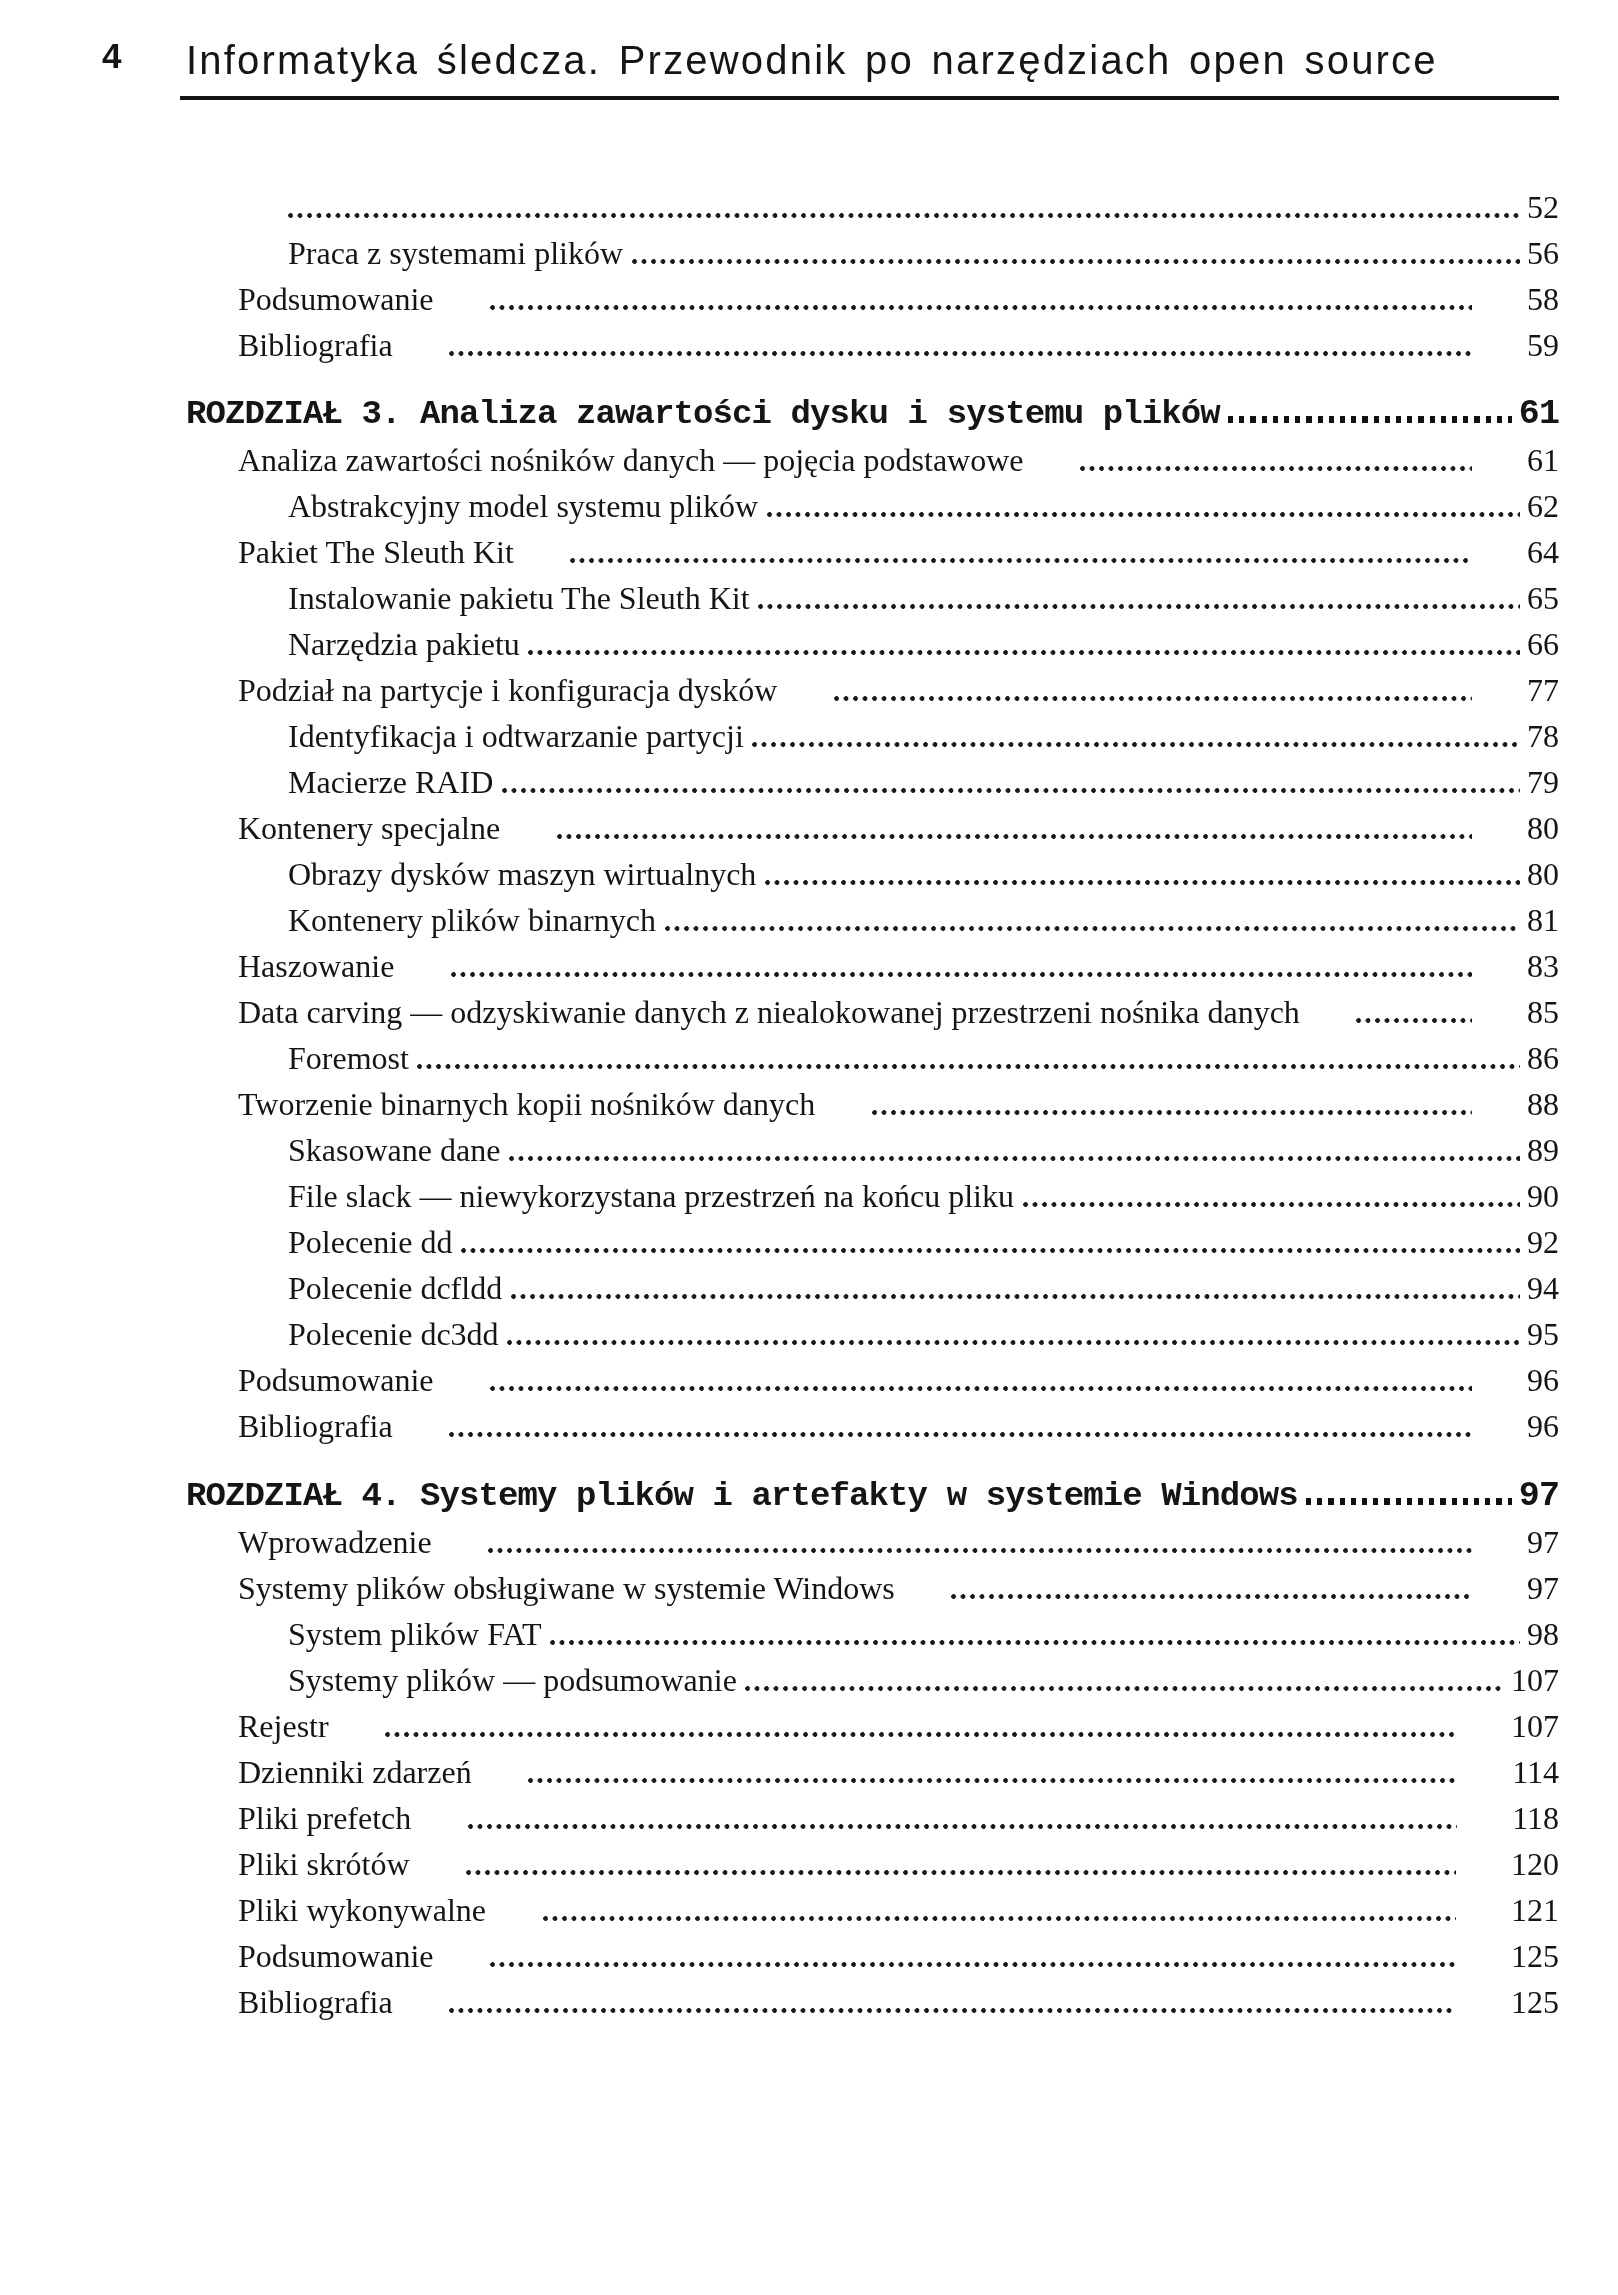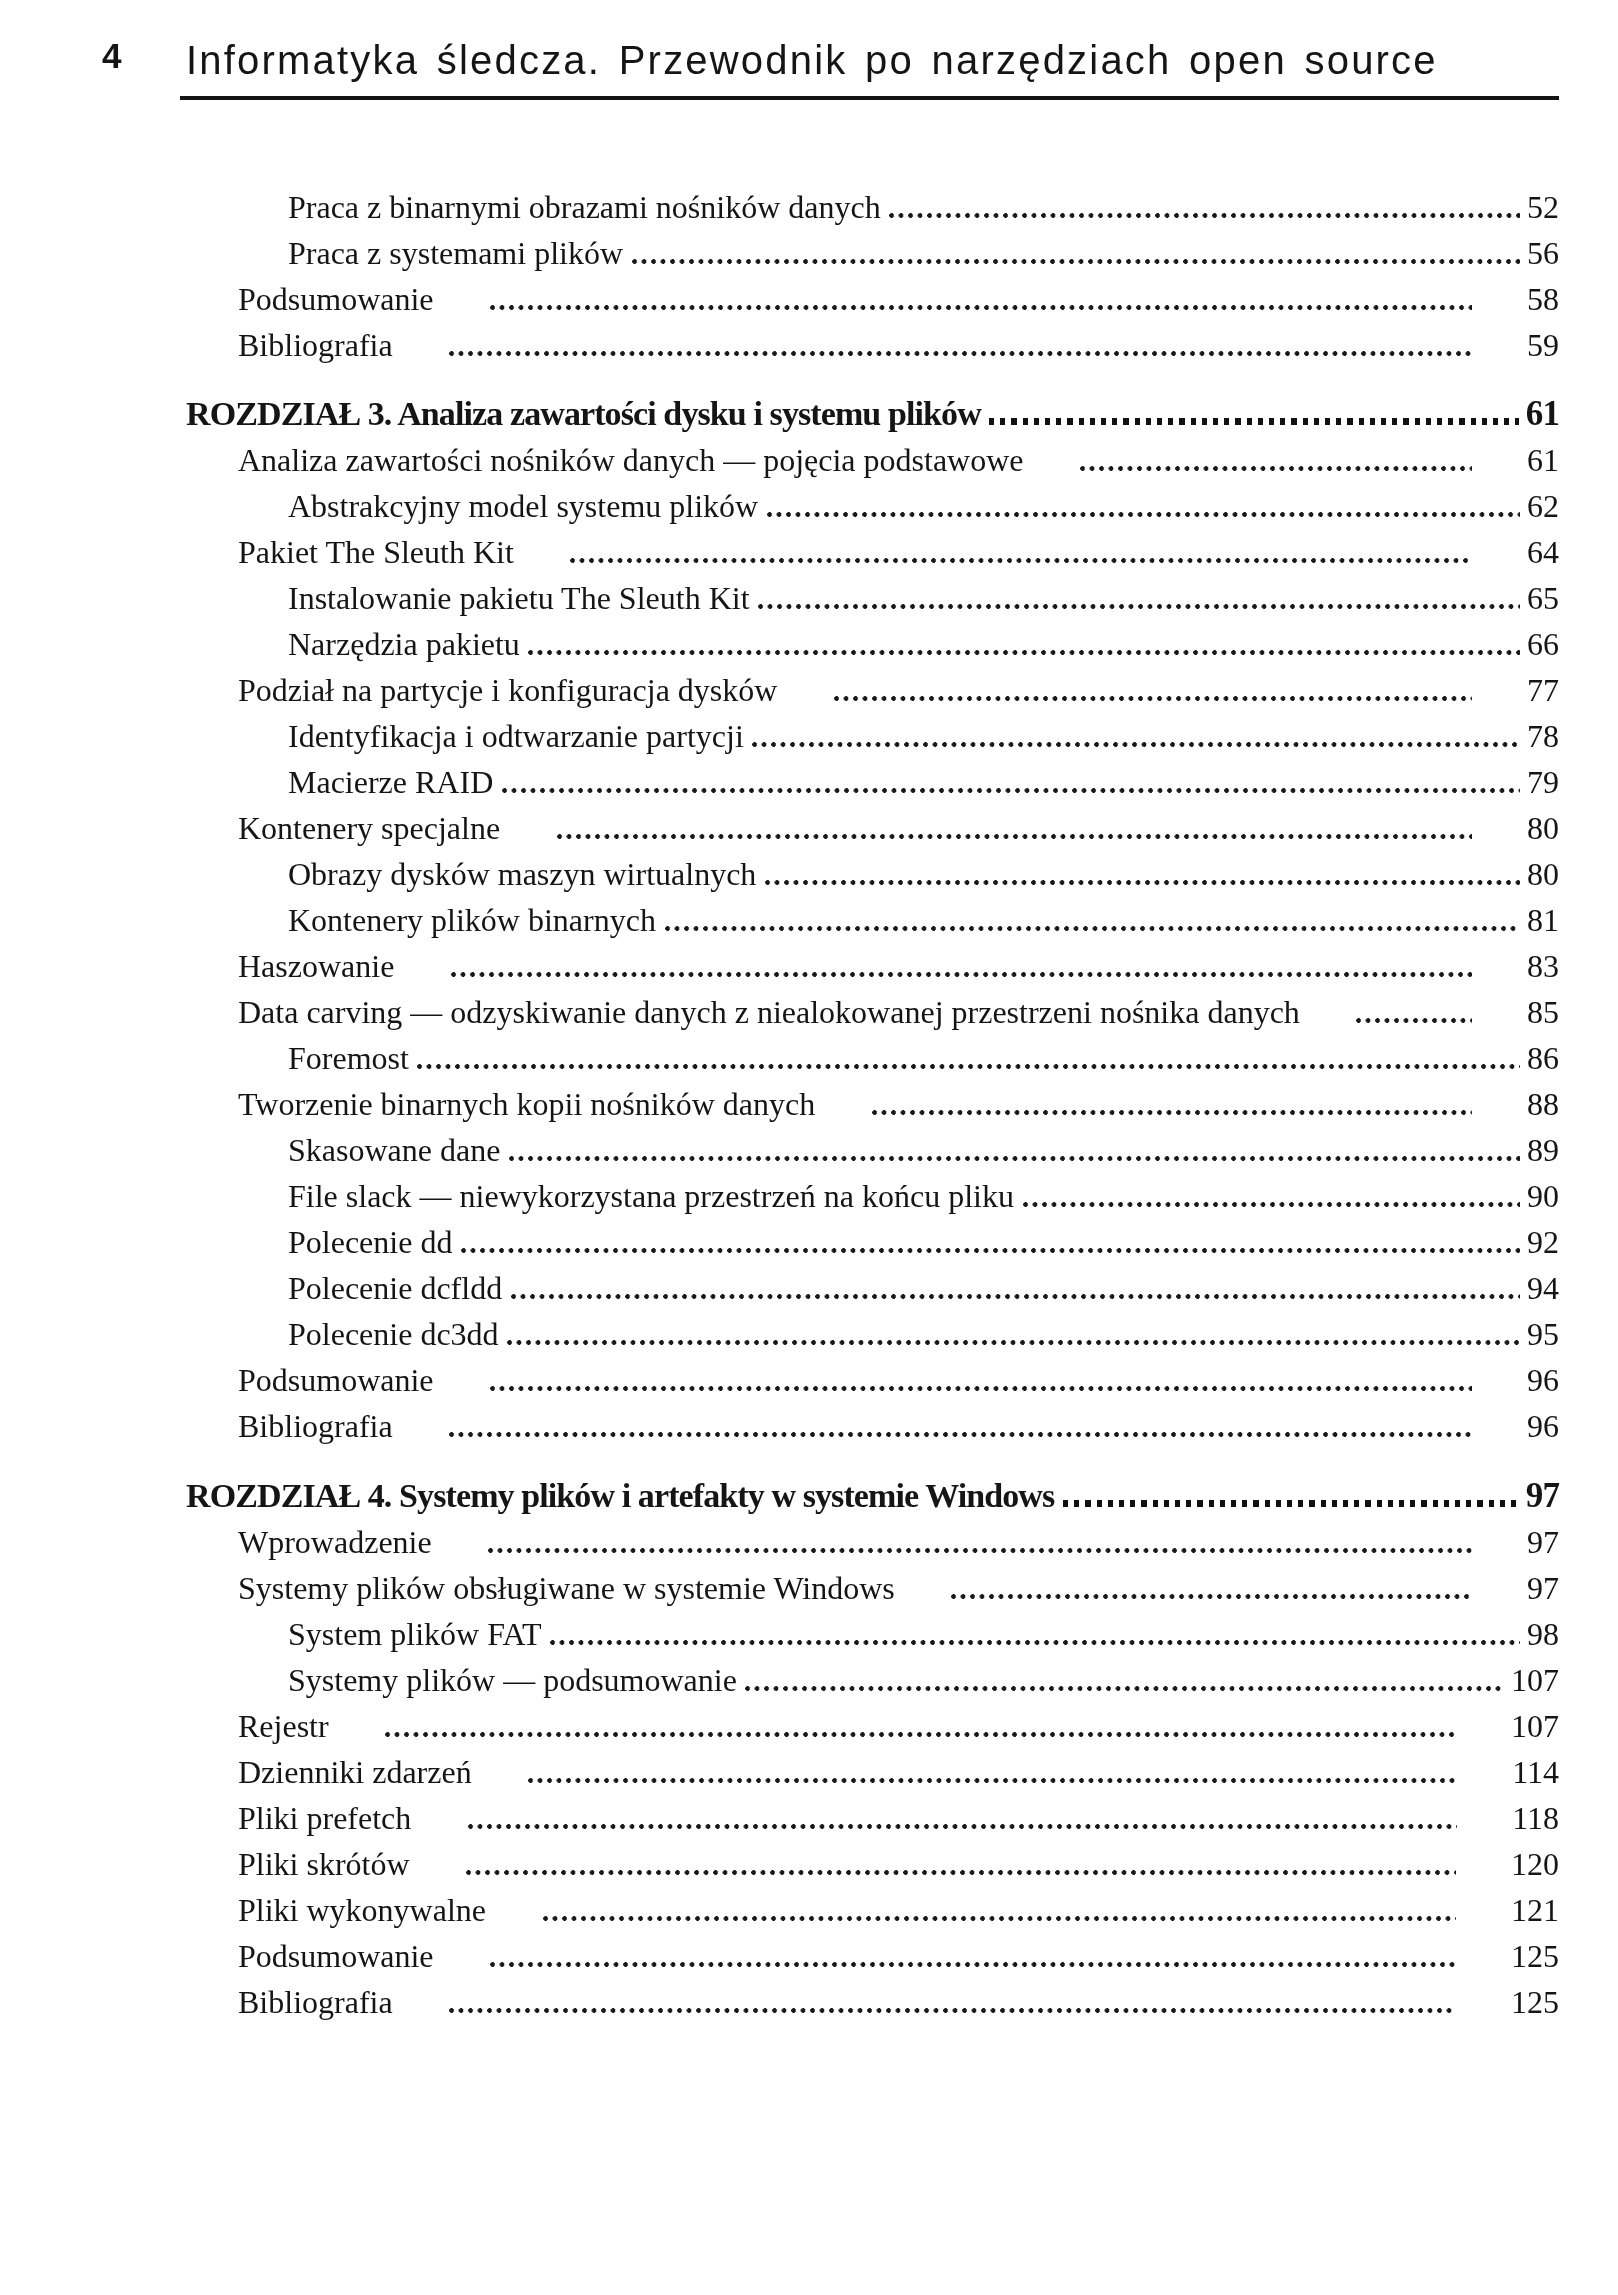--- a/index.html
+++ b/index.html
@@ -45,21 +45,21 @@
     flex:1 1 auto;height:5.2px;margin:0 7px 0.9px 0;
     background-image:radial-gradient(circle at 2.6px 2.6px, #181818 2.2px, rgba(0,0,0,0) 2.6px);
     background-size:9.5px 5.2px;background-repeat:repeat-x;background-position:left bottom;
   }
   .row .num{flex:0 0 auto;}
   .row.lvl1{padding-left:52px;gap:48px;}
   .row.lvl2{padding-left:102px;}
   
   .row.chapter{
     padding-left:0;
-    font-family:Liberation Serif, serif;
+    font-family:Liberation Mono, monospace;
     font-weight:bold;font-size:34px;letter-spacing:-0.9px;
   }
   .row.chapter .dots{
     height:7px;margin-bottom:0;
     background-image:repeating-linear-gradient(to right,#111 0 5.2px,rgba(0,0,0,0) 5.2px 11.2px);
     background-size:auto 7px;
   }
   .row.chapter .num{font-size:35px;}
 </style>
 </head>
@@ -67,21 +67,20 @@
 
 <div class="page-header">
   <span class="folio">4</span>
   <span class="running-title">Informatyka śledcza. Przewodnik po narzędziach open source</span>
   <div class="header-rule"></div>
 </div>
 
 <div class="toc" id="toc">
     <div class="toc-section">
       <div class="row lvl2">
-    <span class="label">Praca z binarnymi obrazami nośników danych</span>
     <span class="dots"></span>
     <span class="num">52</span>
   </div>
       <div class="row lvl2">
     <span class="label">Praca z systemami plików</span>
     <span class="dots"></span>
     <span class="num">56</span>
   </div>
       <div class="row lvl1">
     <span class="label">Podsumowanie</span>

